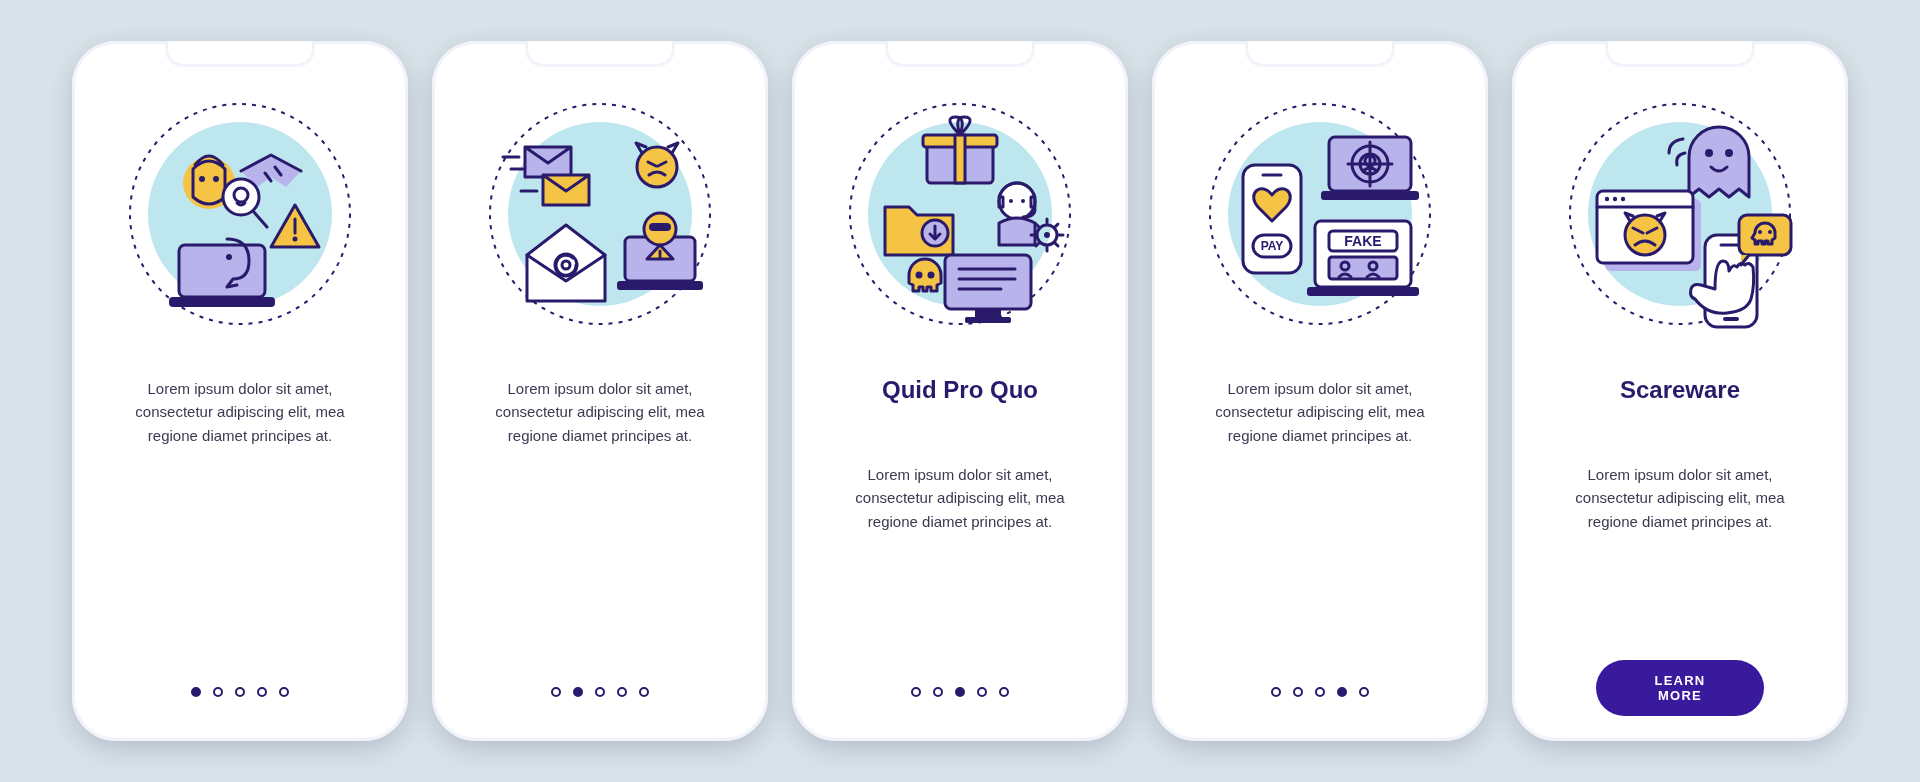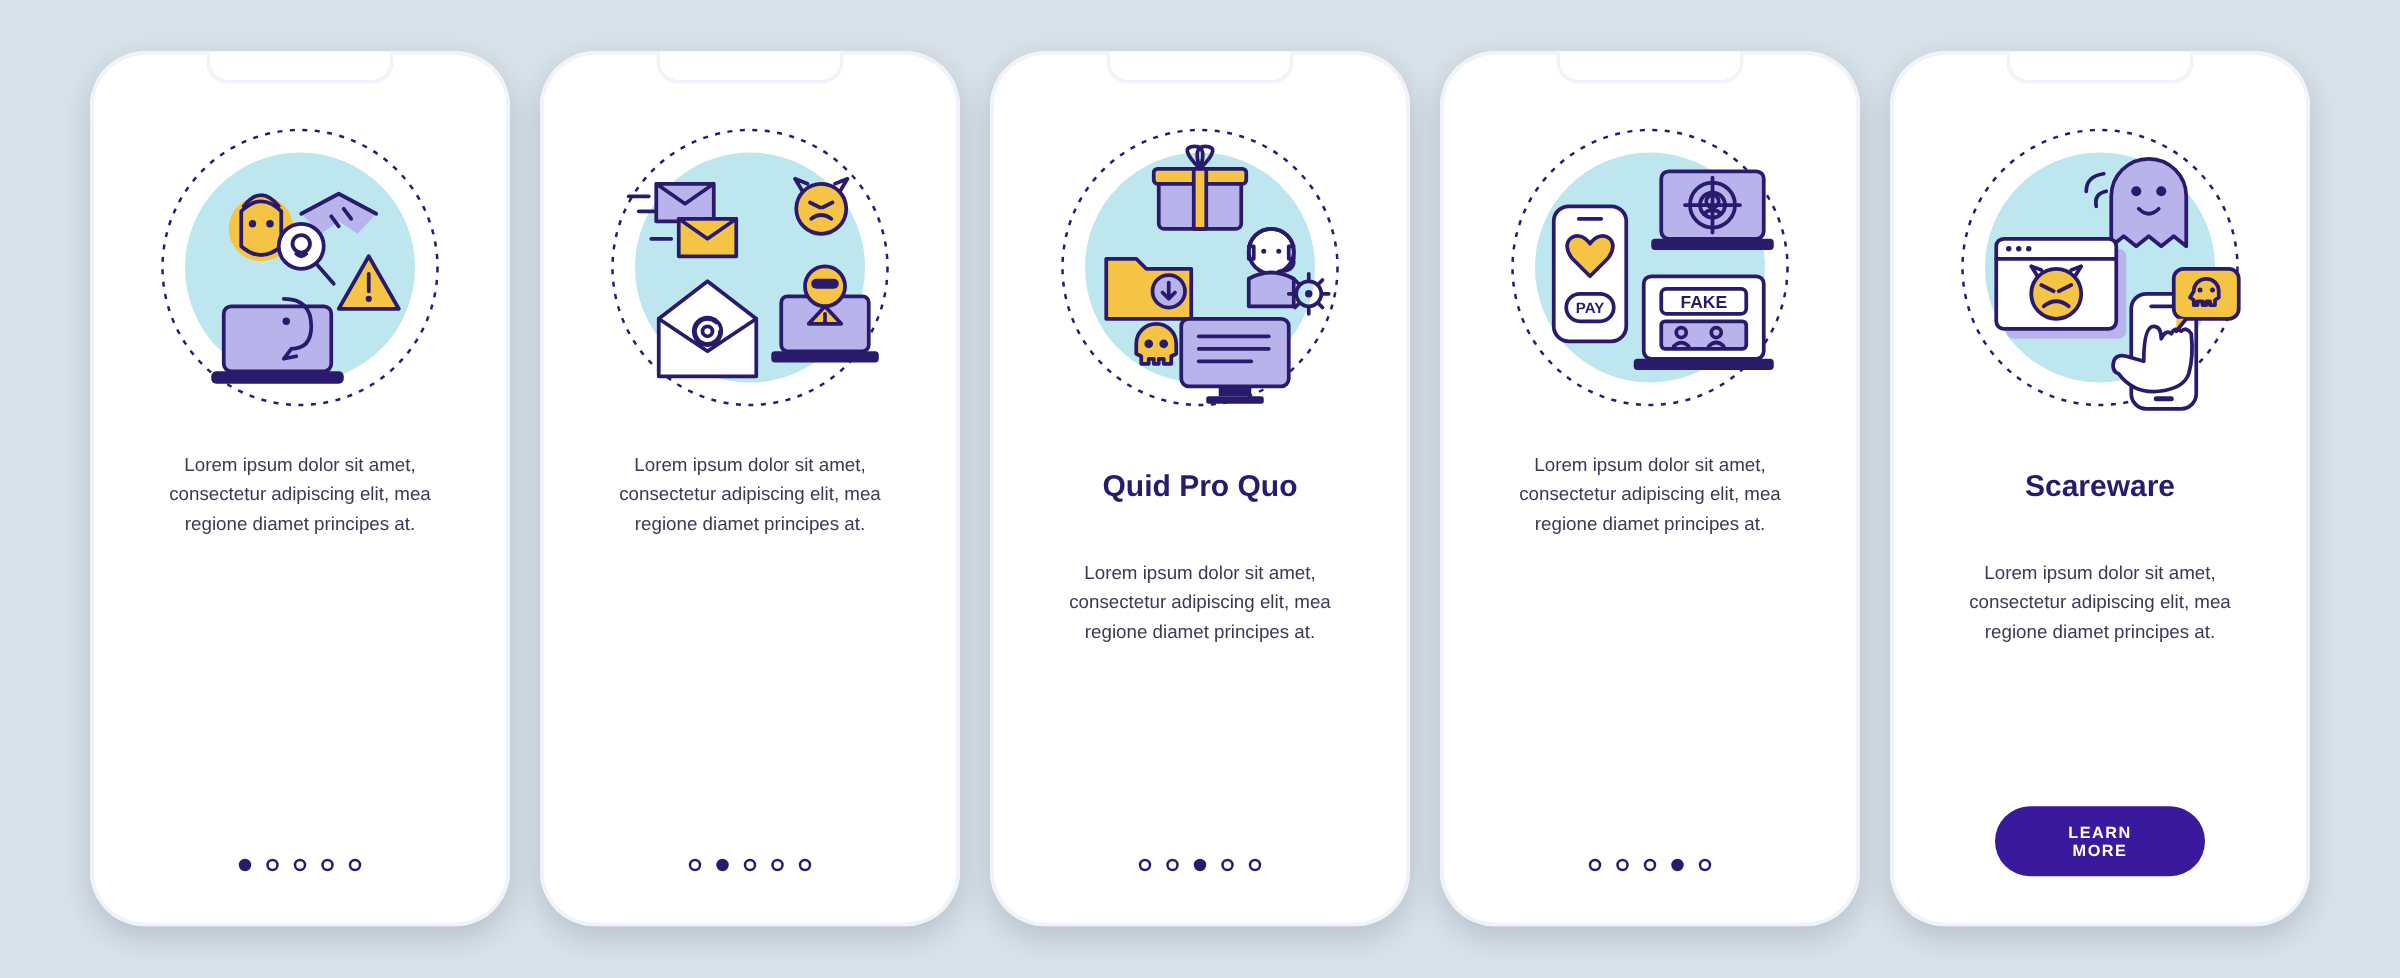--- a/index.html
+++ b/index.html
@@ -52,42 +52,42 @@
     margin-top: 28px;
     line-height: 1.2;
     min-height: 58px;
     display:flex; align-items:center; justify-content:center;
   }
   .desc {
     color: #3a3a52;
     font-size: 15px;
     text-align: center;
     line-height: 1.55;
-    margin-top: 28px;
+    margin-top: 44px;
     max-width: 240px;
   }
   .dots {
     position: absolute;
     bottom: 44px;
     left: 50%;
     transform: translateX(-50%);
     display: flex;
     gap: 12px;
   }
   .dot {
     width: 10px;
     height: 10px;
     border-radius: 50%;
     border: 2px solid #2a1a6b;
     background: transparent;
   }
   .dot.active { background: #2a1a6b; }
   .cta {
     position: absolute;
-    bottom: 40px;
+    bottom: 25px;
     left: 50%;
     transform: translateX(-50%);
     background: #3a1a9c;
     color: #fff;
     font-weight: 800;
     font-size: 13px;
     letter-spacing: 1.2px;
     padding: 13px 40px;
     border-radius: 999px;
     border: none;

